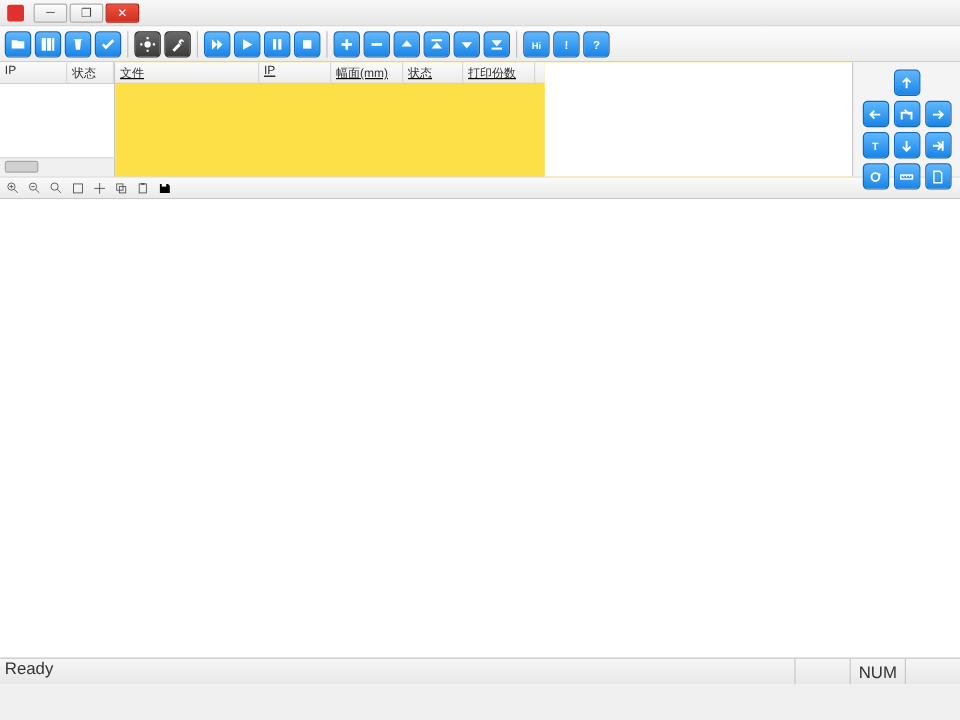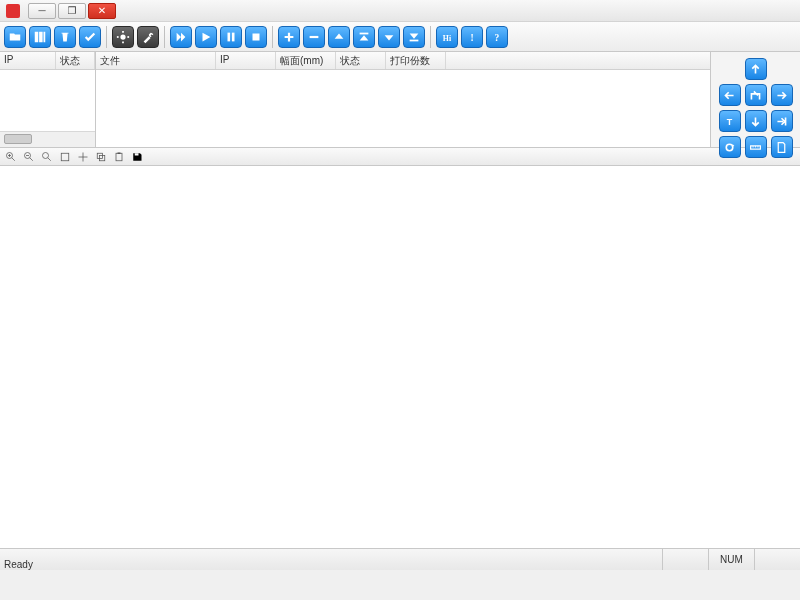--- a/index.html
+++ b/index.html
@@ -41,21 +41,20 @@
   .winbtn.close { background: linear-gradient(#f05040,#d03020); color:#fff; border-color:#b02010;}
   
   .toolbar {
     height: 30px;
     background: linear-gradient(#fcfcfc,#ececec);
     border-bottom: 1px solid #c8c8c8;
     display: flex;
     align-items: center;
     padding: 0 4px;
     gap: 3px;
-    font-family: Liberation Serif, serif;
   }
   .tb-btn {
     width: 22px; height: 22px;
     border-radius: 4px;
     background: linear-gradient(#5fb8ff,#1985e6);
     border: 1px solid #1567b8;
     display: flex; align-items: center; justify-content: center;
     cursor: pointer;
     color: #fff;
   }
@@ -101,22 +100,22 @@
     position:relative;
   }
   .hostpane .hscroll .thumb{
     position:absolute; left:4px; top:2px; width:28px; height:10px;
     background:#d0d0d0; border:1px solid #a8a8a8; border-radius:2px;
   }
   .queuewrap { flex:1; display:flex; }
   .queue {
     flex:1;
     display:flex;
-    flex-direction:column;
     background:#fde047;
+    text-decoration:underline;
   }
   .queue .body { flex:1; background:#fff; }
   .padwrap {
     width: 90px;
     padding: 6px 6px;
     background:#f4f4f4;
     border-left:1px solid #c8c8c8;
     display:flex;
     flex-direction:column;
     gap:4px;
@@ -155,22 +154,22 @@
   .preview {
     height: 382px;
     background:#fff;
   }
   
   .status {
     height:22px;
     background:linear-gradient(#f6f6f6,#e8e8e8);
     border-top:1px solid #c8c8c8;
     display:flex;
-    align-items:flex-end;
-    font-size:10px;
+    align-items:flex-start;
+    font-size:14px;
     color:#333;
   }
   .status .ready { width:60px; padding-left:4px;}
   .status .fill { flex:1; }
   .status .cell { width:46px; border-left:1px solid #c8c8c8; text-align:center; height:100%; display:flex;align-items:center;justify-content:center;}
 </style>
 </head>
 <body>
 
 <div class="titlebar">

